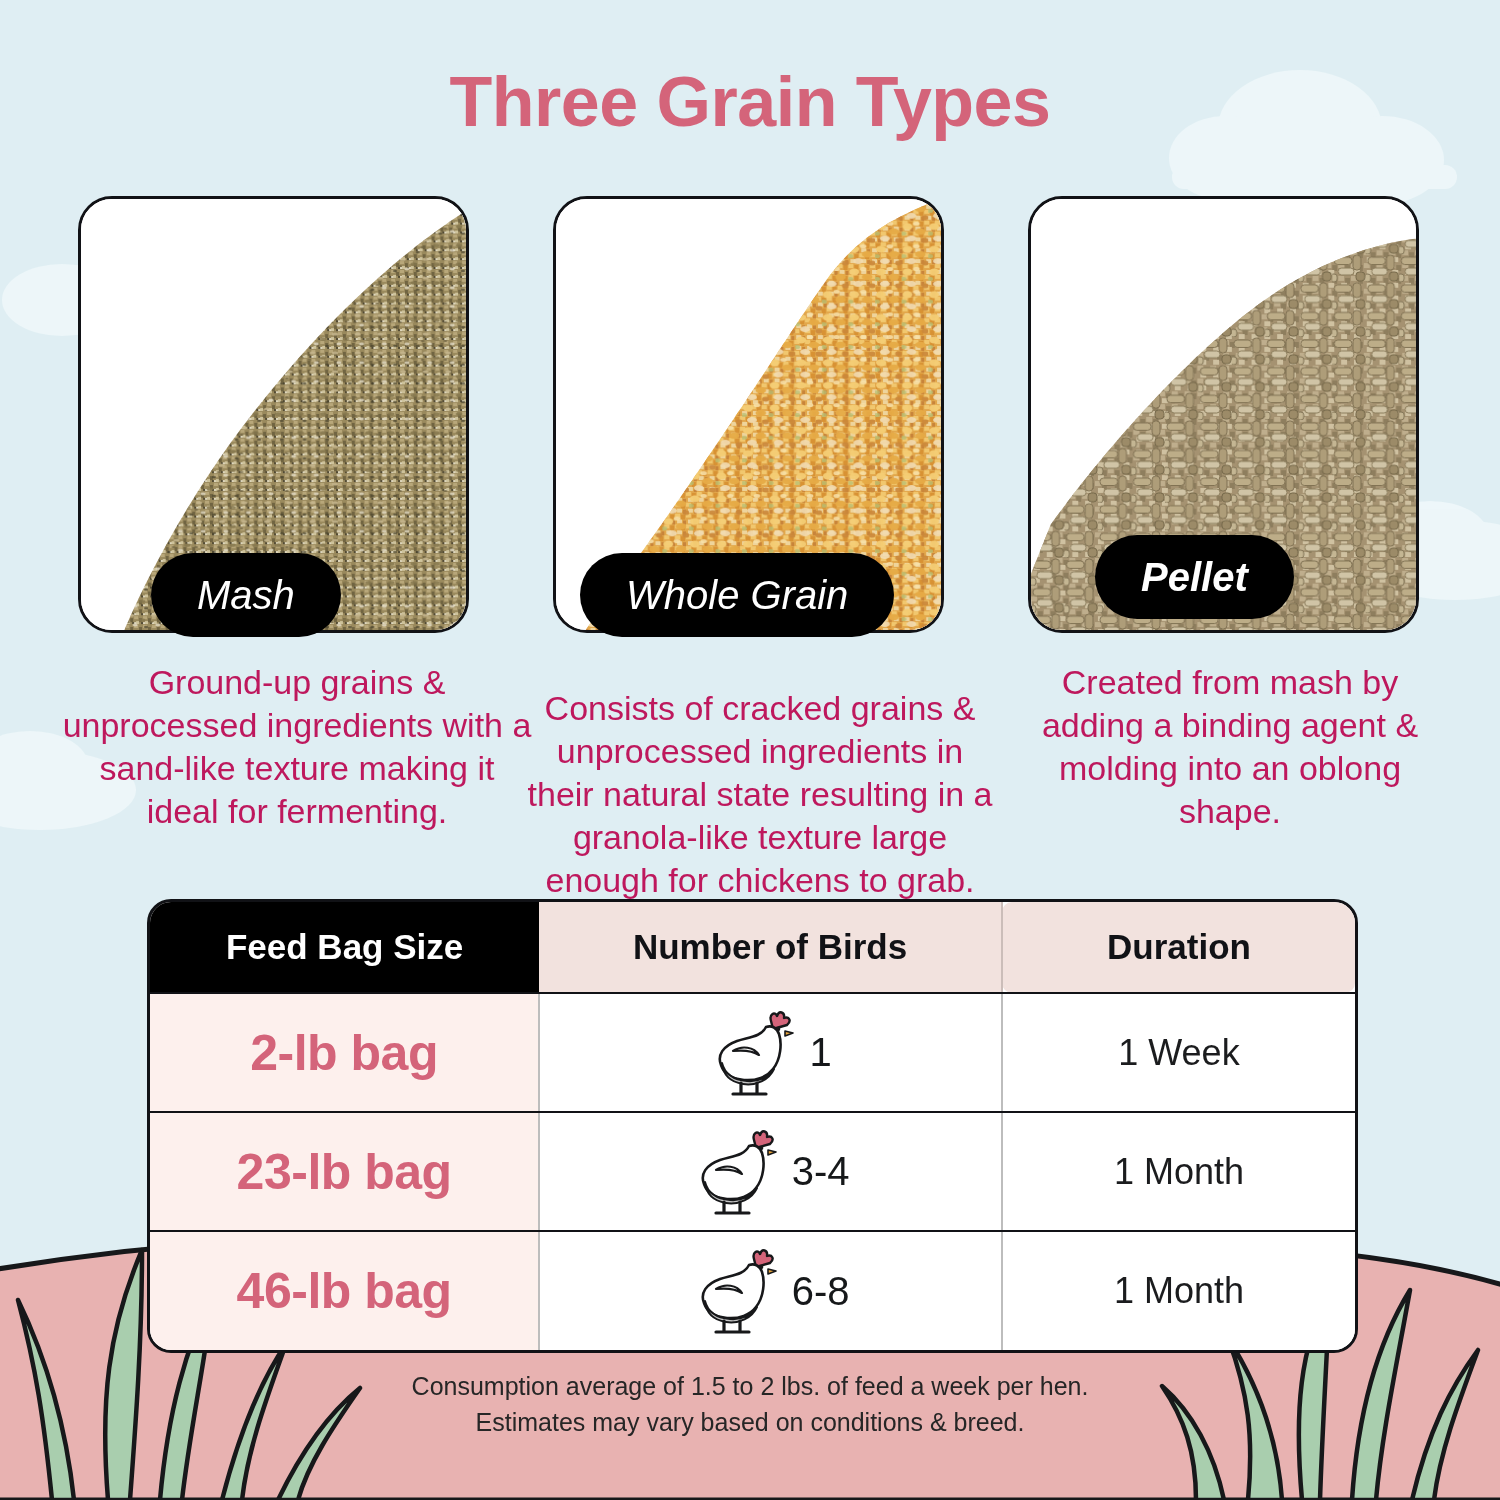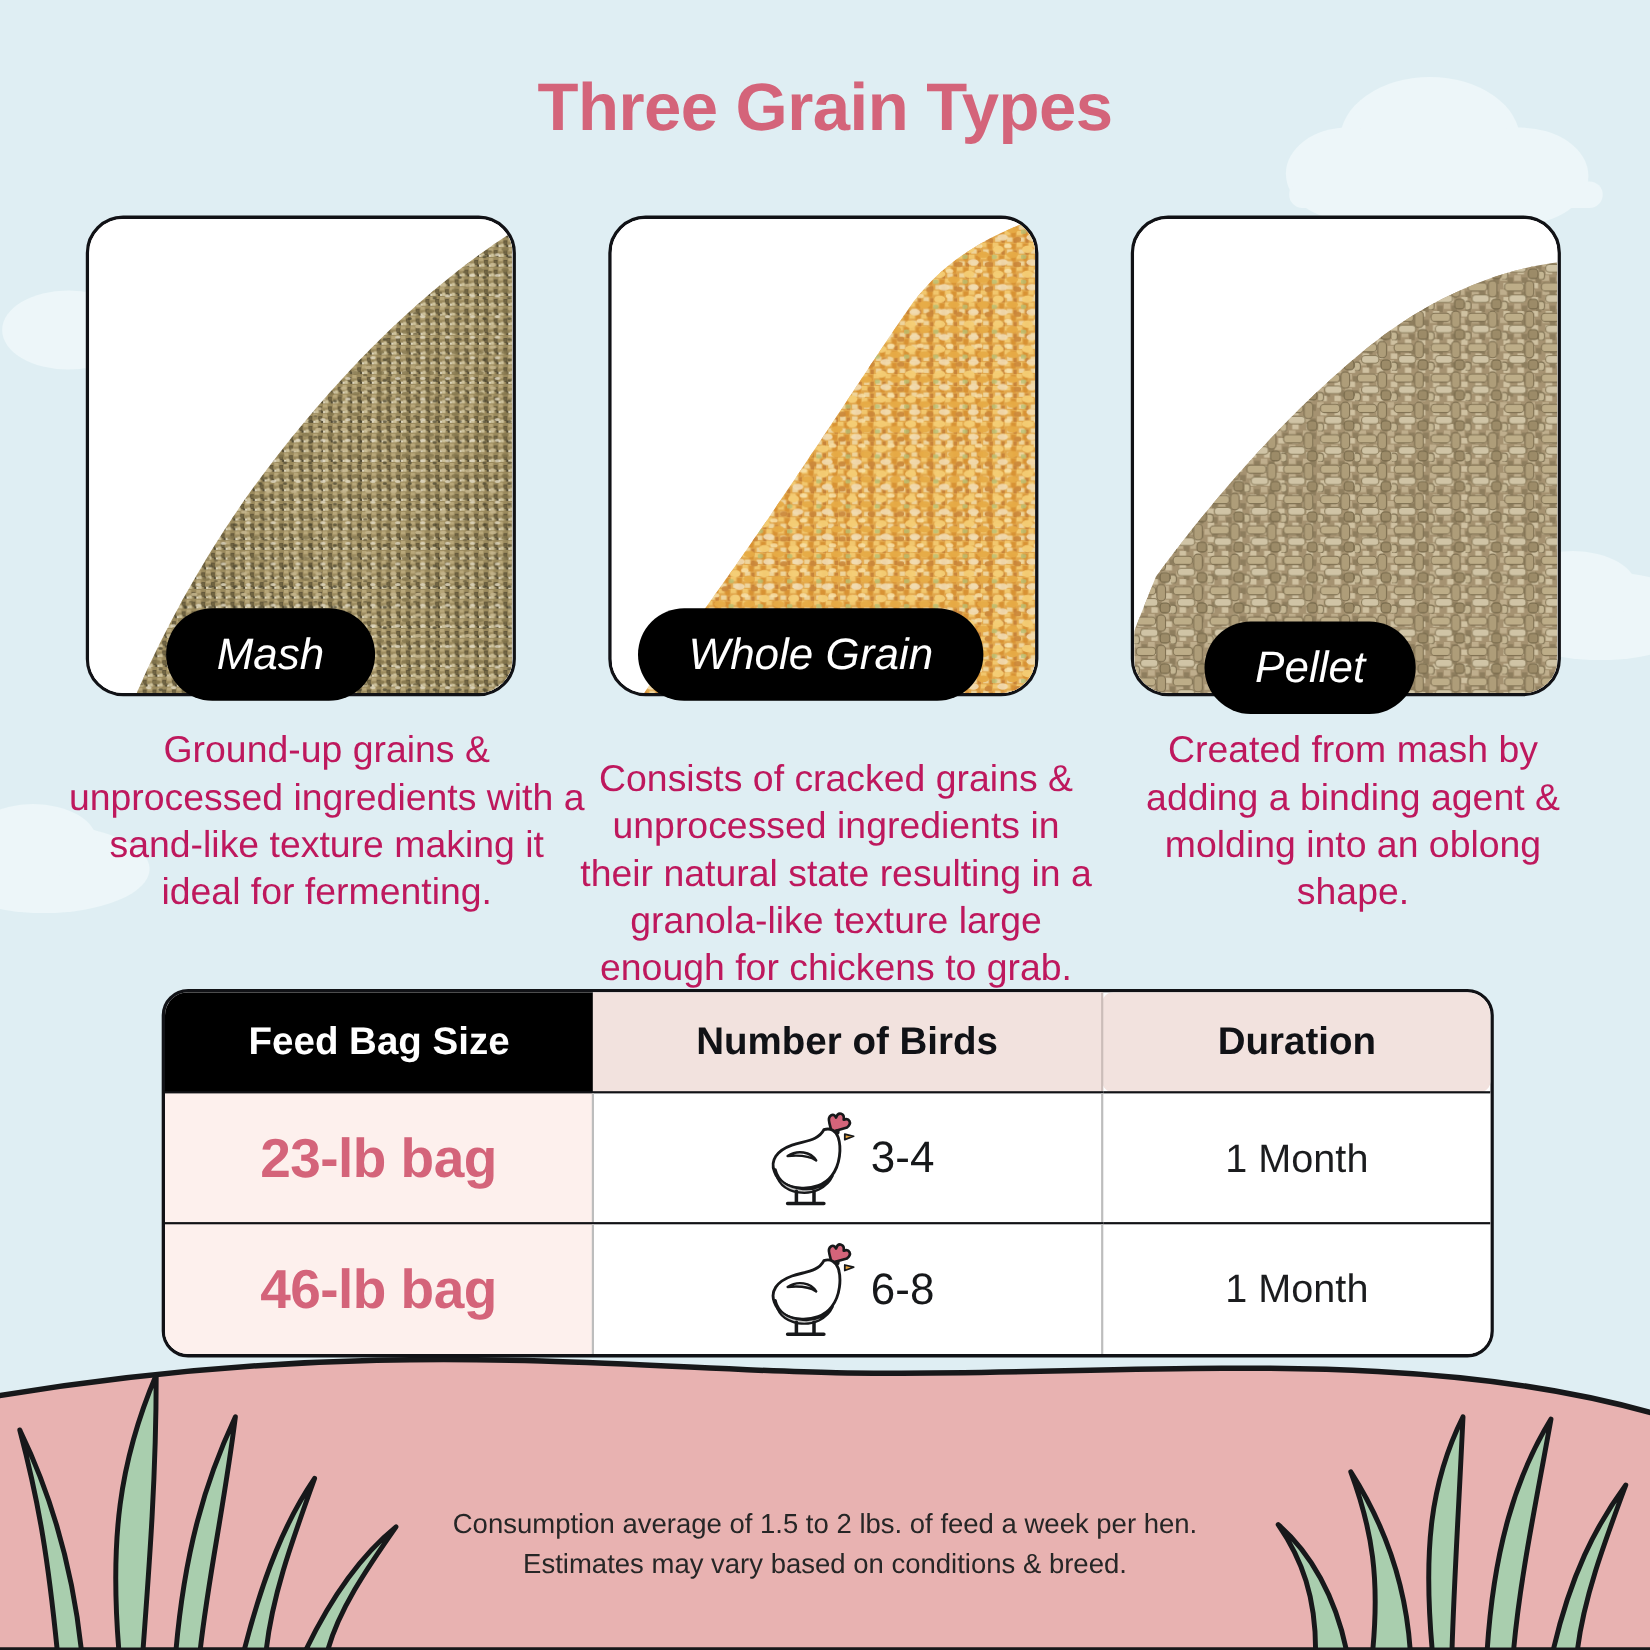--- a/index.html
+++ b/index.html
@@ -12,21 +12,21 @@
   }
 
   
   .scene { position:absolute; inset:0; overflow:hidden; z-index:0; }
   .scene svg { position:absolute; inset:0; width:1500px; height:1500px; }
 
   
   .title {
     position:absolute; top:62px; left:0; width:1500px;
     text-align:center;
-    font-size:61px;
+    font-size:70px;
     font-weight:700;
     letter-spacing:-0.5px;
     color:#d4647a;
     z-index:5;
   }
 
   
   .cards { position:absolute; top:196px; left:78px; width:1350px; height:440px; z-index:5; }
   .card {
     position:absolute; top:0; width:391px; height:437px;
@@ -51,21 +51,21 @@
     font-style:italic;
     font-weight:500;
     font-size:40px;
     display:flex; align-items:center; justify-content:center;
     padding:0 46px;
     white-space:nowrap;
     z-index:7;
   }
   .pill.p0 { left:151px; top:553px;padding-left:46px; }
   .pill.p1 { left:580px; top:553px; }
-  .pill.p2 { left:1095px; top:565px; }
+  .pill.p2 { left:1095px; top:535px;font-weight:bold; }
 
   
   .descs { position:absolute; top:661px; left:0; width:1500px; z-index:5; }
   .desc {
     position:absolute;
     text-align:center;
     font-size:34px;
     line-height:1.265;
     color:#be185d;
     font-weight:400;
@@ -314,20 +314,38 @@
         <col class="c-c">
       </colgroup>
     <thead>
       <tr>
         <th class="h-dark">Feed Bag Size</th>
         <th class="h-pink">Number of Birds</th>
         <th class="h-pink h-sep">Duration</th>
       </tr>
     </thead>
     <tbody>
+      <tr>
+        <td class="cell-bag">2-lb bag</td>
+        <td class="cell-birds">
+          <div class="birds-inner">
+            <svg class="hen" viewBox="0 0 86 92" xmlns="http://www.w3.org/2000/svg">
+              <path d="M62 14 C60 7 66 4 68 9 C70 3 76 5 75 11 C80 9 83 14 78 18 L64 22 Z" fill="#d4647a" stroke="#17181a" stroke-width="2.4" stroke-linejoin="round"></path>
+              <path d="M57 20 C52 30 40 30 28 34 C14 39 8 48 12 58 C15 67 24 72 35 73 C47 74 58 70 64 62 C72 52 73 36 70 27 C68 21 63 18 57 20 Z" fill="#ffffff" stroke="#17181a" stroke-width="2.6" stroke-linejoin="round"></path>
+              <path d="M13 56 C16 68 26 73 38 74 C50 75 60 70 65 62 C60 73 47 79 34 77 C22 75 14 68 13 56 Z" fill="#c4c4c4" stroke="#17181a" stroke-width="2" stroke-linejoin="round"></path>
+              <path d="M24 44 C33 38 45 40 50 48 C44 44 34 43 24 44 Z" fill="#ffffff" stroke="#17181a" stroke-width="2.2" stroke-linejoin="round"></path>
+              <circle cx="69" cy="22" r="2.3" fill="#17181a"></circle>
+              <path d="M76 24 L84 26 L76 29 Z" fill="#e5a23a" stroke="#17181a" stroke-width="1.6" stroke-linejoin="round"></path>
+              <path d="M32 76 L32 86 M24 87 L41 87 M48 76 L48 86 M40 87 L57 87" stroke="#17181a" stroke-width="3.2" stroke-linecap="round" fill="none"></path>
+            </svg>
+            <span class="birds-count">1</span>
+          </div>
+        </td>
+        <td class="cell-dur">1 Week</td>
+      </tr>
       <tr>
         <td class="cell-bag">23-lb bag</td>
         <td class="cell-birds">
           <div class="birds-inner">
             <svg class="hen" viewBox="0 0 86 92" xmlns="http://www.w3.org/2000/svg">
               <path d="M62 14 C60 7 66 4 68 9 C70 3 76 5 75 11 C80 9 83 14 78 18 L64 22 Z" fill="#d4647a" stroke="#17181a" stroke-width="2.4" stroke-linejoin="round"></path>
               <path d="M57 20 C52 30 40 30 28 34 C14 39 8 48 12 58 C15 67 24 72 35 73 C47 74 58 70 64 62 C72 52 73 36 70 27 C68 21 63 18 57 20 Z" fill="#ffffff" stroke="#17181a" stroke-width="2.6" stroke-linejoin="round"></path>
               <path d="M13 56 C16 68 26 73 38 74 C50 75 60 70 65 62 C60 73 47 79 34 77 C22 75 14 68 13 56 Z" fill="#c4c4c4" stroke="#17181a" stroke-width="2" stroke-linejoin="round"></path>
               <path d="M24 44 C33 38 45 40 50 48 C44 44 34 43 24 44 Z" fill="#ffffff" stroke="#17181a" stroke-width="2.2" stroke-linejoin="round"></path>
               <circle cx="69" cy="22" r="2.3" fill="#17181a"></circle>

